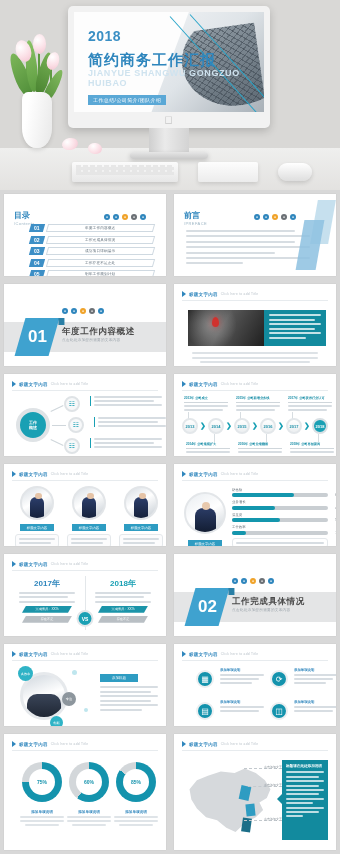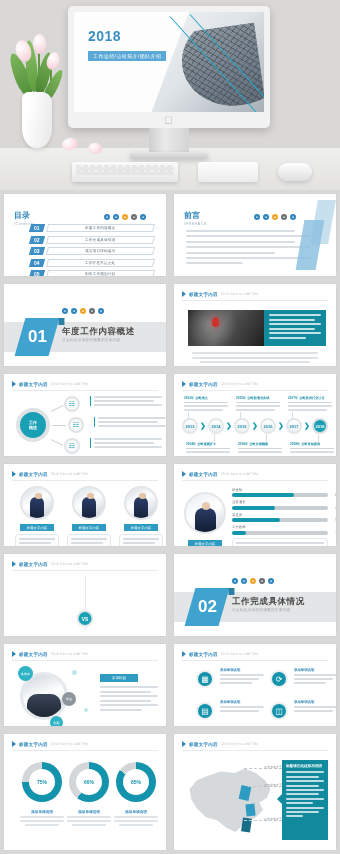--- a/index.html
+++ b/index.html
@@ -375,20 +375,22 @@
     <div class="imac">
       <div class="screen-frame">
         <div class="screen">
           <div class="cover">
             <div class="cover-diag"></div>
             <div class="cover-mesh"></div>
             <div class="cover-line cl1"></div>
             <div class="cover-line cl2"></div>
             <div class="cover-txt">
               <div class="cv-year">2018</div>
+              <div class="cv-title">简约商务工作汇报</div>
+              <div class="cv-ghost">JIANYUE SHANGWU GONGZUO HUIBAO</div>
               <div class="cv-sub">工作总结/公司简介/团队介绍</div>
               
             </div>
           </div>
         </div>
         <div class="apple-logo"></div>
       </div>
       <div class="stand-neck"></div>
       <div class="stand-foot"></div>
     </div>
@@ -725,21 +727,41 @@
       <div class="slide">
         <div class="sl-head">
           <div class="tri"></div>
           <div class="zh">标题文字内容</div>
           <div class="en">Click here to add Title</div>
         </div>
         <div class="sl-rule"></div>
 
         <div class="vs-div"></div>
 
-
+        <div class="vs-col" style="left:12px;">
+          <div class="vs-year">2017年</div>
+          <div style="width:56px;display:flex;flex-direction:column;gap:2.4px;">
+            <div class="ln l"></div>
+              <div class="ln m"></div>
+              <div class="ln l"></div>
+          </div>
+          <div class="vs-chip">完成情况：XX%</div>
+          <div class="vs-chip grey">存在不足</div>
+        </div>
+
+        <div class="vs-col" style="right:12px;">
+          <div class="vs-year b">2018年</div>
+          <div style="width:56px;display:flex;flex-direction:column;gap:2.4px;">
+            <div class="ln l"></div>
+              <div class="ln m"></div>
+              <div class="ln l"></div>
+          </div>
+          <div class="vs-chip">完成情况：XX%</div>
+          <div class="vs-chip grey">存在不足</div>
+        </div>
 
         <div class="vs-circle">VS</div>
       </div>
     </div>
 
     <div class="cell">
       <div class="slide">
         <div class="dots" style="left:58px;top:24px;">
           <div class="dot" style="background:#2f86bd">●</div>
           <div class="dot" style="background:#2f86bd">●</div>

